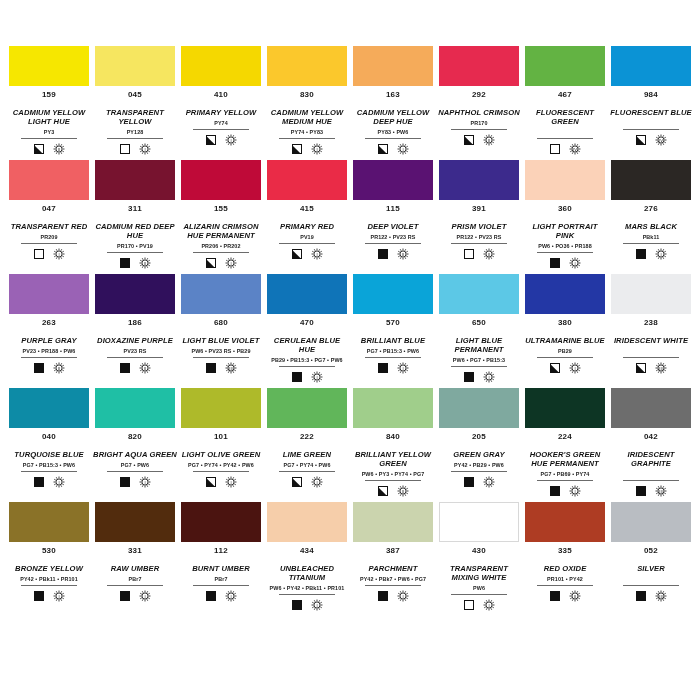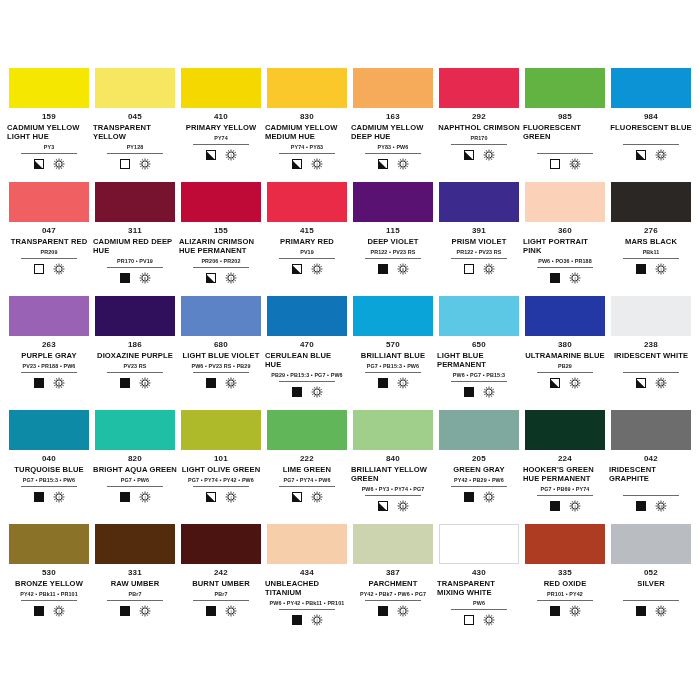--- a/index.html
+++ b/index.html
@@ -12,21 +12,21 @@
     width: 700px;
     height: 700px;
     overflow: hidden;
     font-family: "Liberation Sans", sans-serif;
     -webkit-font-smoothing: none;
   }
   #chart {
     width: 700px;
     height: 700px;
     box-sizing: border-box;
-    padding: 68px 6px 60px 6px;
+    padding: 46px 6px 60px 6px;
     display: flex;
     flex-direction: column;
   }
   .swatch-row {
     display: flex;
     flex-direction: row;
     height: 114px;
     flex: 0 0 auto;
   }
   .cell {
@@ -51,25 +51,27 @@
     line-height: 10px;
     color: #1a1a1a;
     letter-spacing: 0.3px;
     text-align: center;
     font-weight: bold;
   }
   .name {
     font-size: 7.6px;
     line-height: 9.2px;
     color: #111111;
+    text-align: center;
     font-weight: bold;
     letter-spacing: 0.1px;
     text-transform: uppercase;
-    margin-top: 1px;
+    margin-top: 8px;
     max-width: 84px;
+    font-style: italic;
   }
   .pigment {
     font-size: 5.4px;
     line-height: 8px;
     color: #222222;
     text-align: center;
     font-weight: bold;
     letter-spacing: 0.1px;
     margin-top: 2px;
     min-height: 8px;
@@ -288,21 +290,21 @@
               <line x1="12.00" y1="4.40" x2="12.00" y2="1.00" stroke="#111111" stroke-width="1.6"></line>
               <line x1="15.80" y1="5.42" x2="17.50" y2="2.47" stroke="#111111" stroke-width="1.6"></line>
               <line x1="18.58" y1="8.20" x2="21.53" y2="6.50" stroke="#111111" stroke-width="1.6"></line>
               <text x="12" y="15.6" text-anchor="middle" font-size="8" font-family="&quot;Liberation Sans&quot;, sans-serif" fill="#111111">II</text>
             </svg>
           </div>
         </div>
       </div>
       <div class="cell">
         <div class="chip" title="FLUORESCENT GREEN" style="background: rgb(99, 179, 67);"></div>
-        <div class="code">985</div>
+        <div class="code">467</div>
         <div class="name">FLUORESCENT GREEN</div>
         <div class="pigment"></div>
         <div class="divider"></div>
         <div class="icons">
           <div class="opacity-icon transparent"></div>
           <div class="light-icon">
             <svg viewBox="0 0 24 24" width="12" height="12">
               <circle cx="12" cy="12" r="6.2" fill="none" stroke="#111111" stroke-width="1.8"></circle>
               <line x1="19.60" y1="12.00" x2="23.00" y2="12.00" stroke="#111111" stroke-width="1.6"></line>
               <line x1="18.58" y1="15.80" x2="21.53" y2="17.50" stroke="#111111" stroke-width="1.6"></line>
@@ -1080,21 +1082,21 @@
               <line x1="12.00" y1="4.40" x2="12.00" y2="1.00" stroke="#111111" stroke-width="1.6"></line>
               <line x1="15.80" y1="5.42" x2="17.50" y2="2.47" stroke="#111111" stroke-width="1.6"></line>
               <line x1="18.58" y1="8.20" x2="21.53" y2="6.50" stroke="#111111" stroke-width="1.6"></line>
               <text x="12" y="15.6" text-anchor="middle" font-size="8" font-family="&quot;Liberation Sans&quot;, sans-serif" fill="#111111">I</text>
             </svg>
           </div>
         </div>
       </div>
       <div class="cell">
         <div class="chip" title="BURNT UMBER" style="background: rgb(75, 20, 16);"></div>
-        <div class="code">242</div>
+        <div class="code">112</div>
         <div class="name">BURNT UMBER</div>
         <div class="pigment">PBr7</div>
         <div class="divider"></div>
         <div class="icons">
           <div class="opacity-icon opaque"></div>
           <div class="light-icon">
             <svg viewBox="0 0 24 24" width="12" height="12">
               <circle cx="12" cy="12" r="6.2" fill="none" stroke="#111111" stroke-width="1.8"></circle>
               <line x1="19.60" y1="12.00" x2="23.00" y2="12.00" stroke="#111111" stroke-width="1.6"></line>
               <line x1="18.58" y1="15.80" x2="21.53" y2="17.50" stroke="#111111" stroke-width="1.6"></line>

